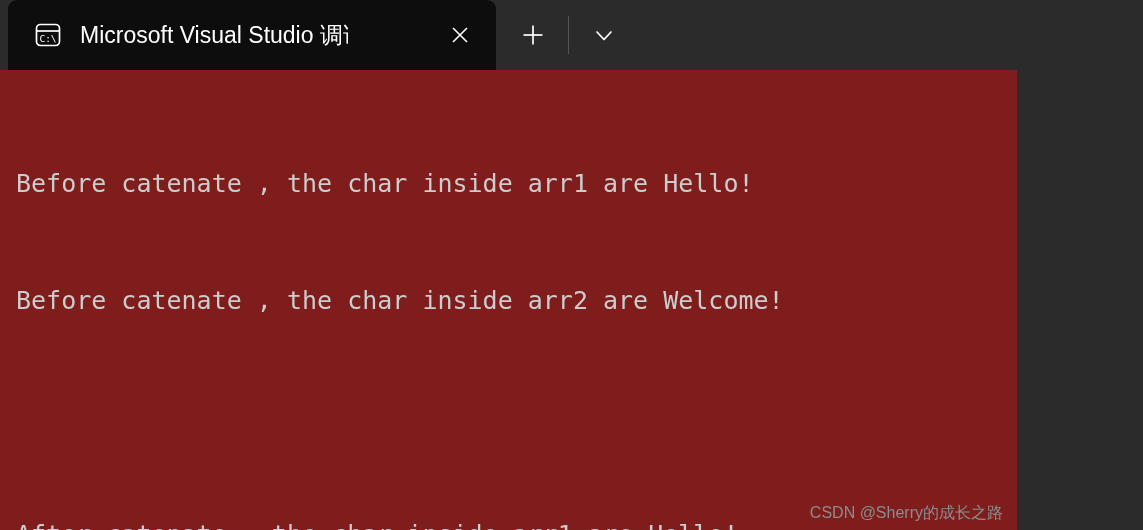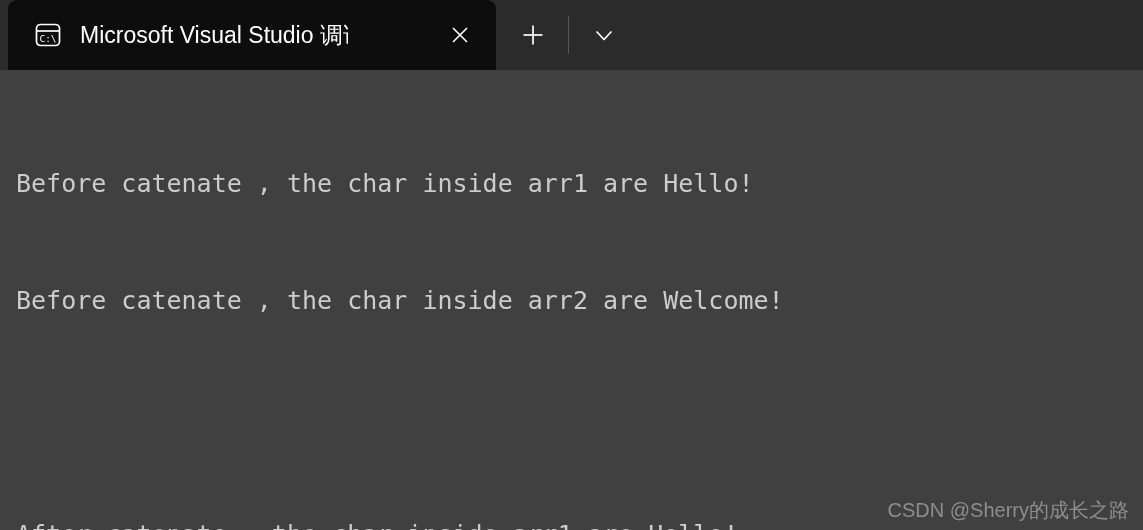--- a/index.html
+++ b/index.html
@@ -88,23 +88,23 @@
     width: 1px;
     height: 38px;
     background: #555555;
     margin: 0 12px;
   }
 
   
   .console {
     position: absolute;
     left: 0; top: 70px;
-    width: 1143px;
+    width: 1017px;
     height: 460px;
-    background: #404040;
+    background: #7f1d1d;
     overflow: hidden;
   }
   .console-text {
     position: absolute;
     left: 16px;
     top: 16px;
     width: 1160px;
     color: #cccccc;
     font-family: "DejaVu Sans Mono", "Liberation Mono", monospace;
     font-size: 25px;
@@ -113,21 +113,21 @@
     letter-spacing: 0px;
   }
   .console-line { height: 39px; }
   .console-line.blank { height: 39px; }
 
   .watermark {
     position: absolute;
     right: 14px;
     bottom: 6px;
     color: #8d8d8d;
-    font-size: 20px;
+    font-size: 16px;
     font-family: "Liberation Sans", sans-serif;
     white-space: nowrap;
   }
 </style>
 </head>
 <body>
 
 <div id="app">
 
   <div class="tabstrip">

